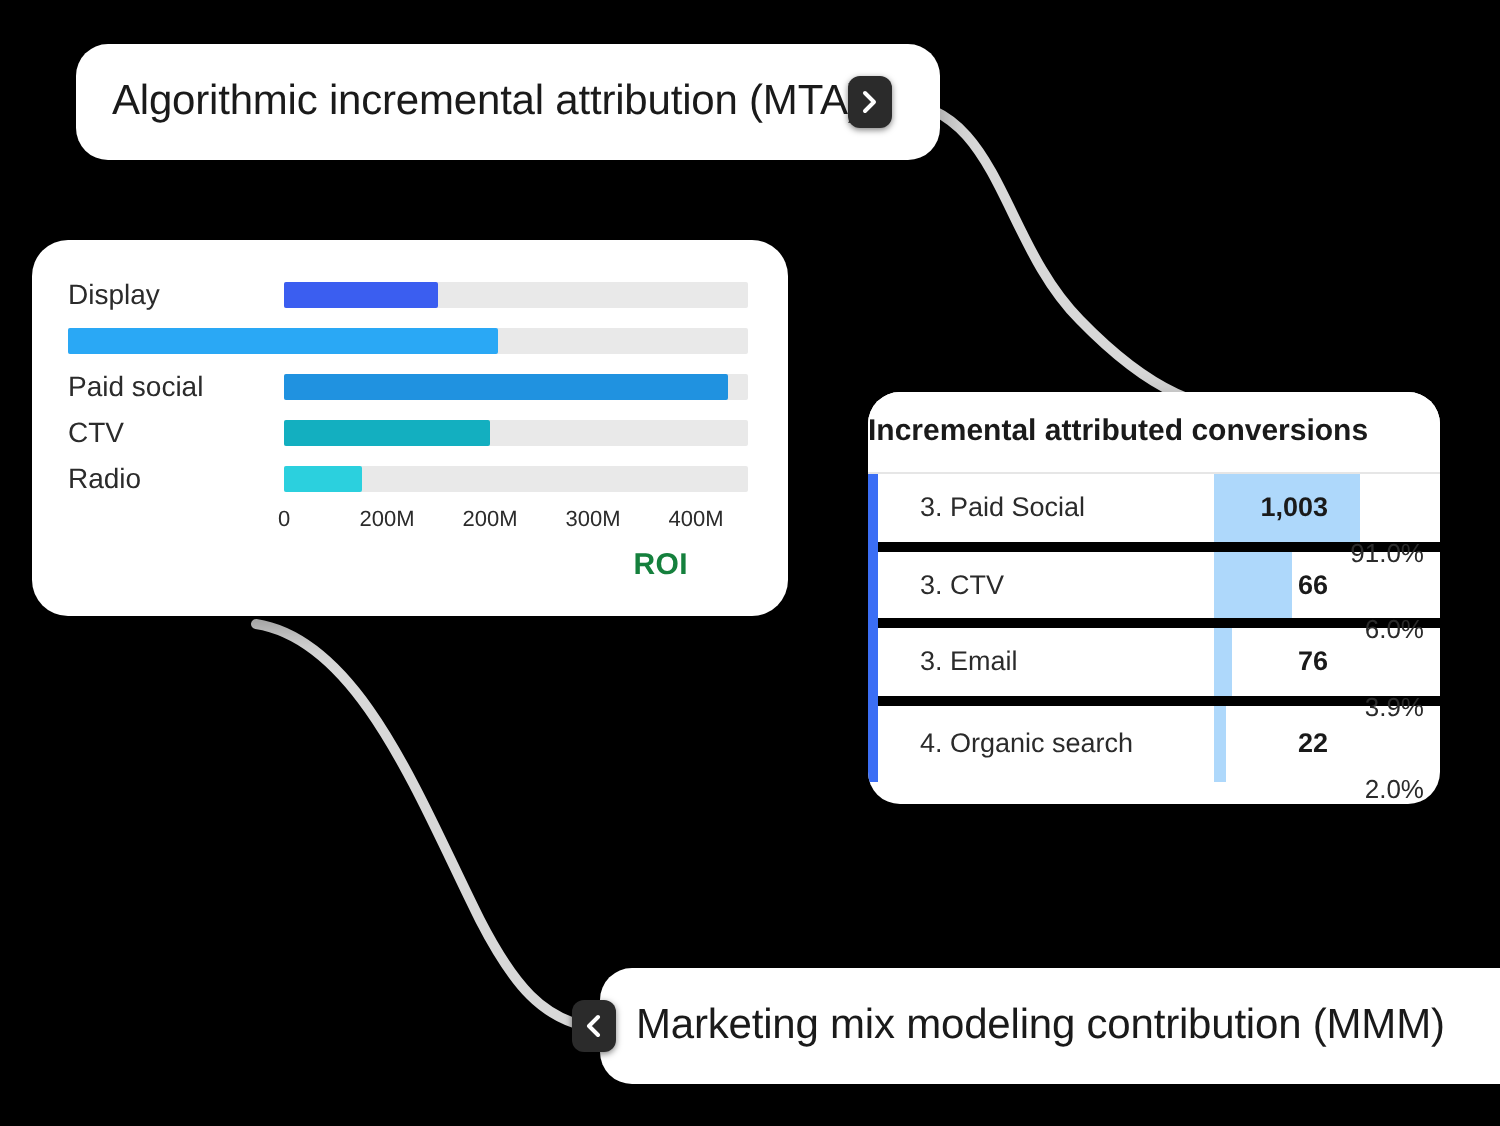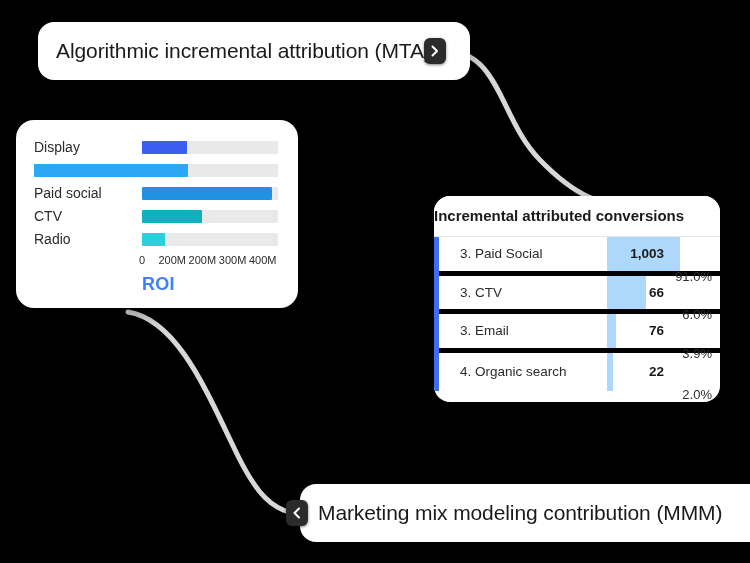--- a/index.html
+++ b/index.html
@@ -80,21 +80,21 @@
   .arrow-badge svg { display: block; }
 
   #badge-mta-out { left: 424px; top: 38px; }
   #badge-mmm-in  { left: 286px; top: 500px; }
 
   
   #card-chart {
     position: absolute;
     left: 16px;
     top: 120px;
-    width: 282px;
+    width: 378px;
     height: 188px;
     background: #ffffff;
     border-radius: 18px;
     box-shadow: 0 6px 18px rgba(0,0,0,0.35);
     z-index: 3;
   }
   .chart-inner {
     position: absolute;
     left: 0; top: 0; right: 0; bottom: 0;
     padding: 18px 20px 12px 18px;
@@ -140,24 +140,24 @@
   .axis-tick {
     position: absolute;
     top: 0;
     transform: translateX(-50%);
     font-size: 11px;
     color: #2b2b2b;
     white-space: nowrap;
   }
   .axis-title {
     margin-left: 108px;
-    text-align: left;
-    font-size: 18px;
+    text-align: right;
+    font-size: 15px;
     font-weight: bold;
-    color: #3b82f6;
+    color: #15803d;
     margin-top: 2px;
     letter-spacing: 0.2px;
     width: 202px;
   }
 
   
   #card-table {
     position: absolute;
     left: 434px;
     top: 196px;

